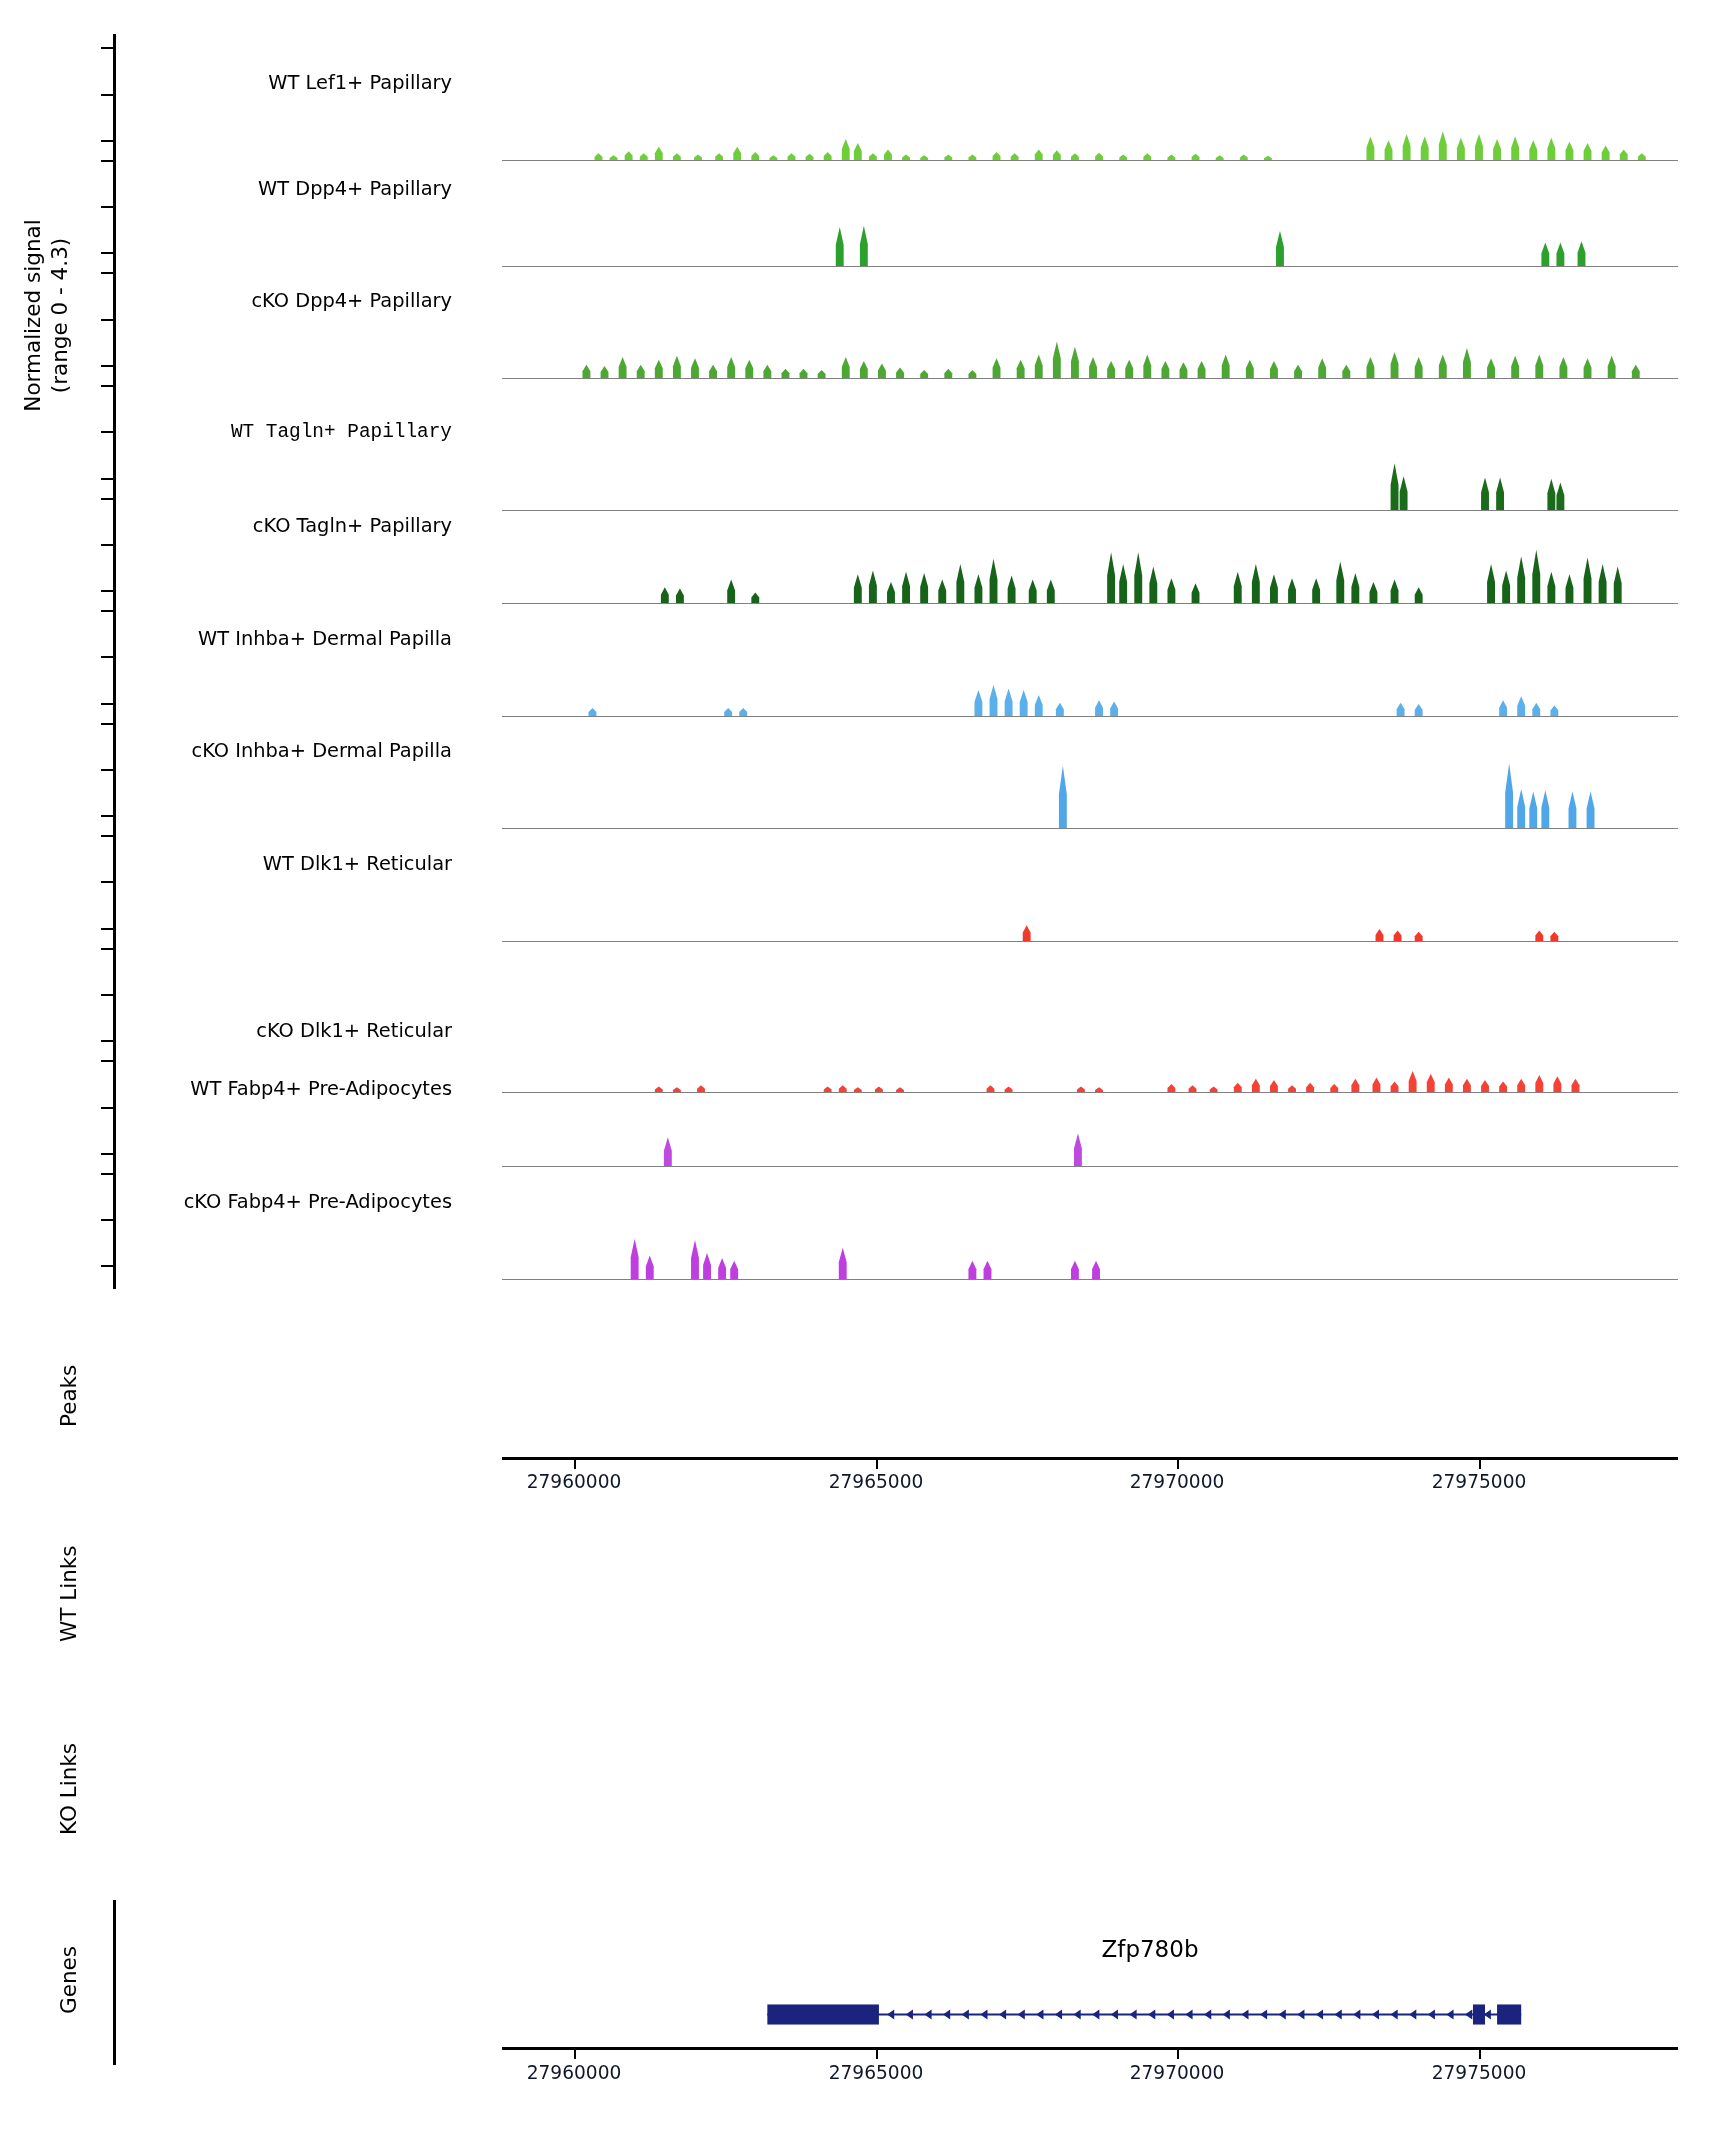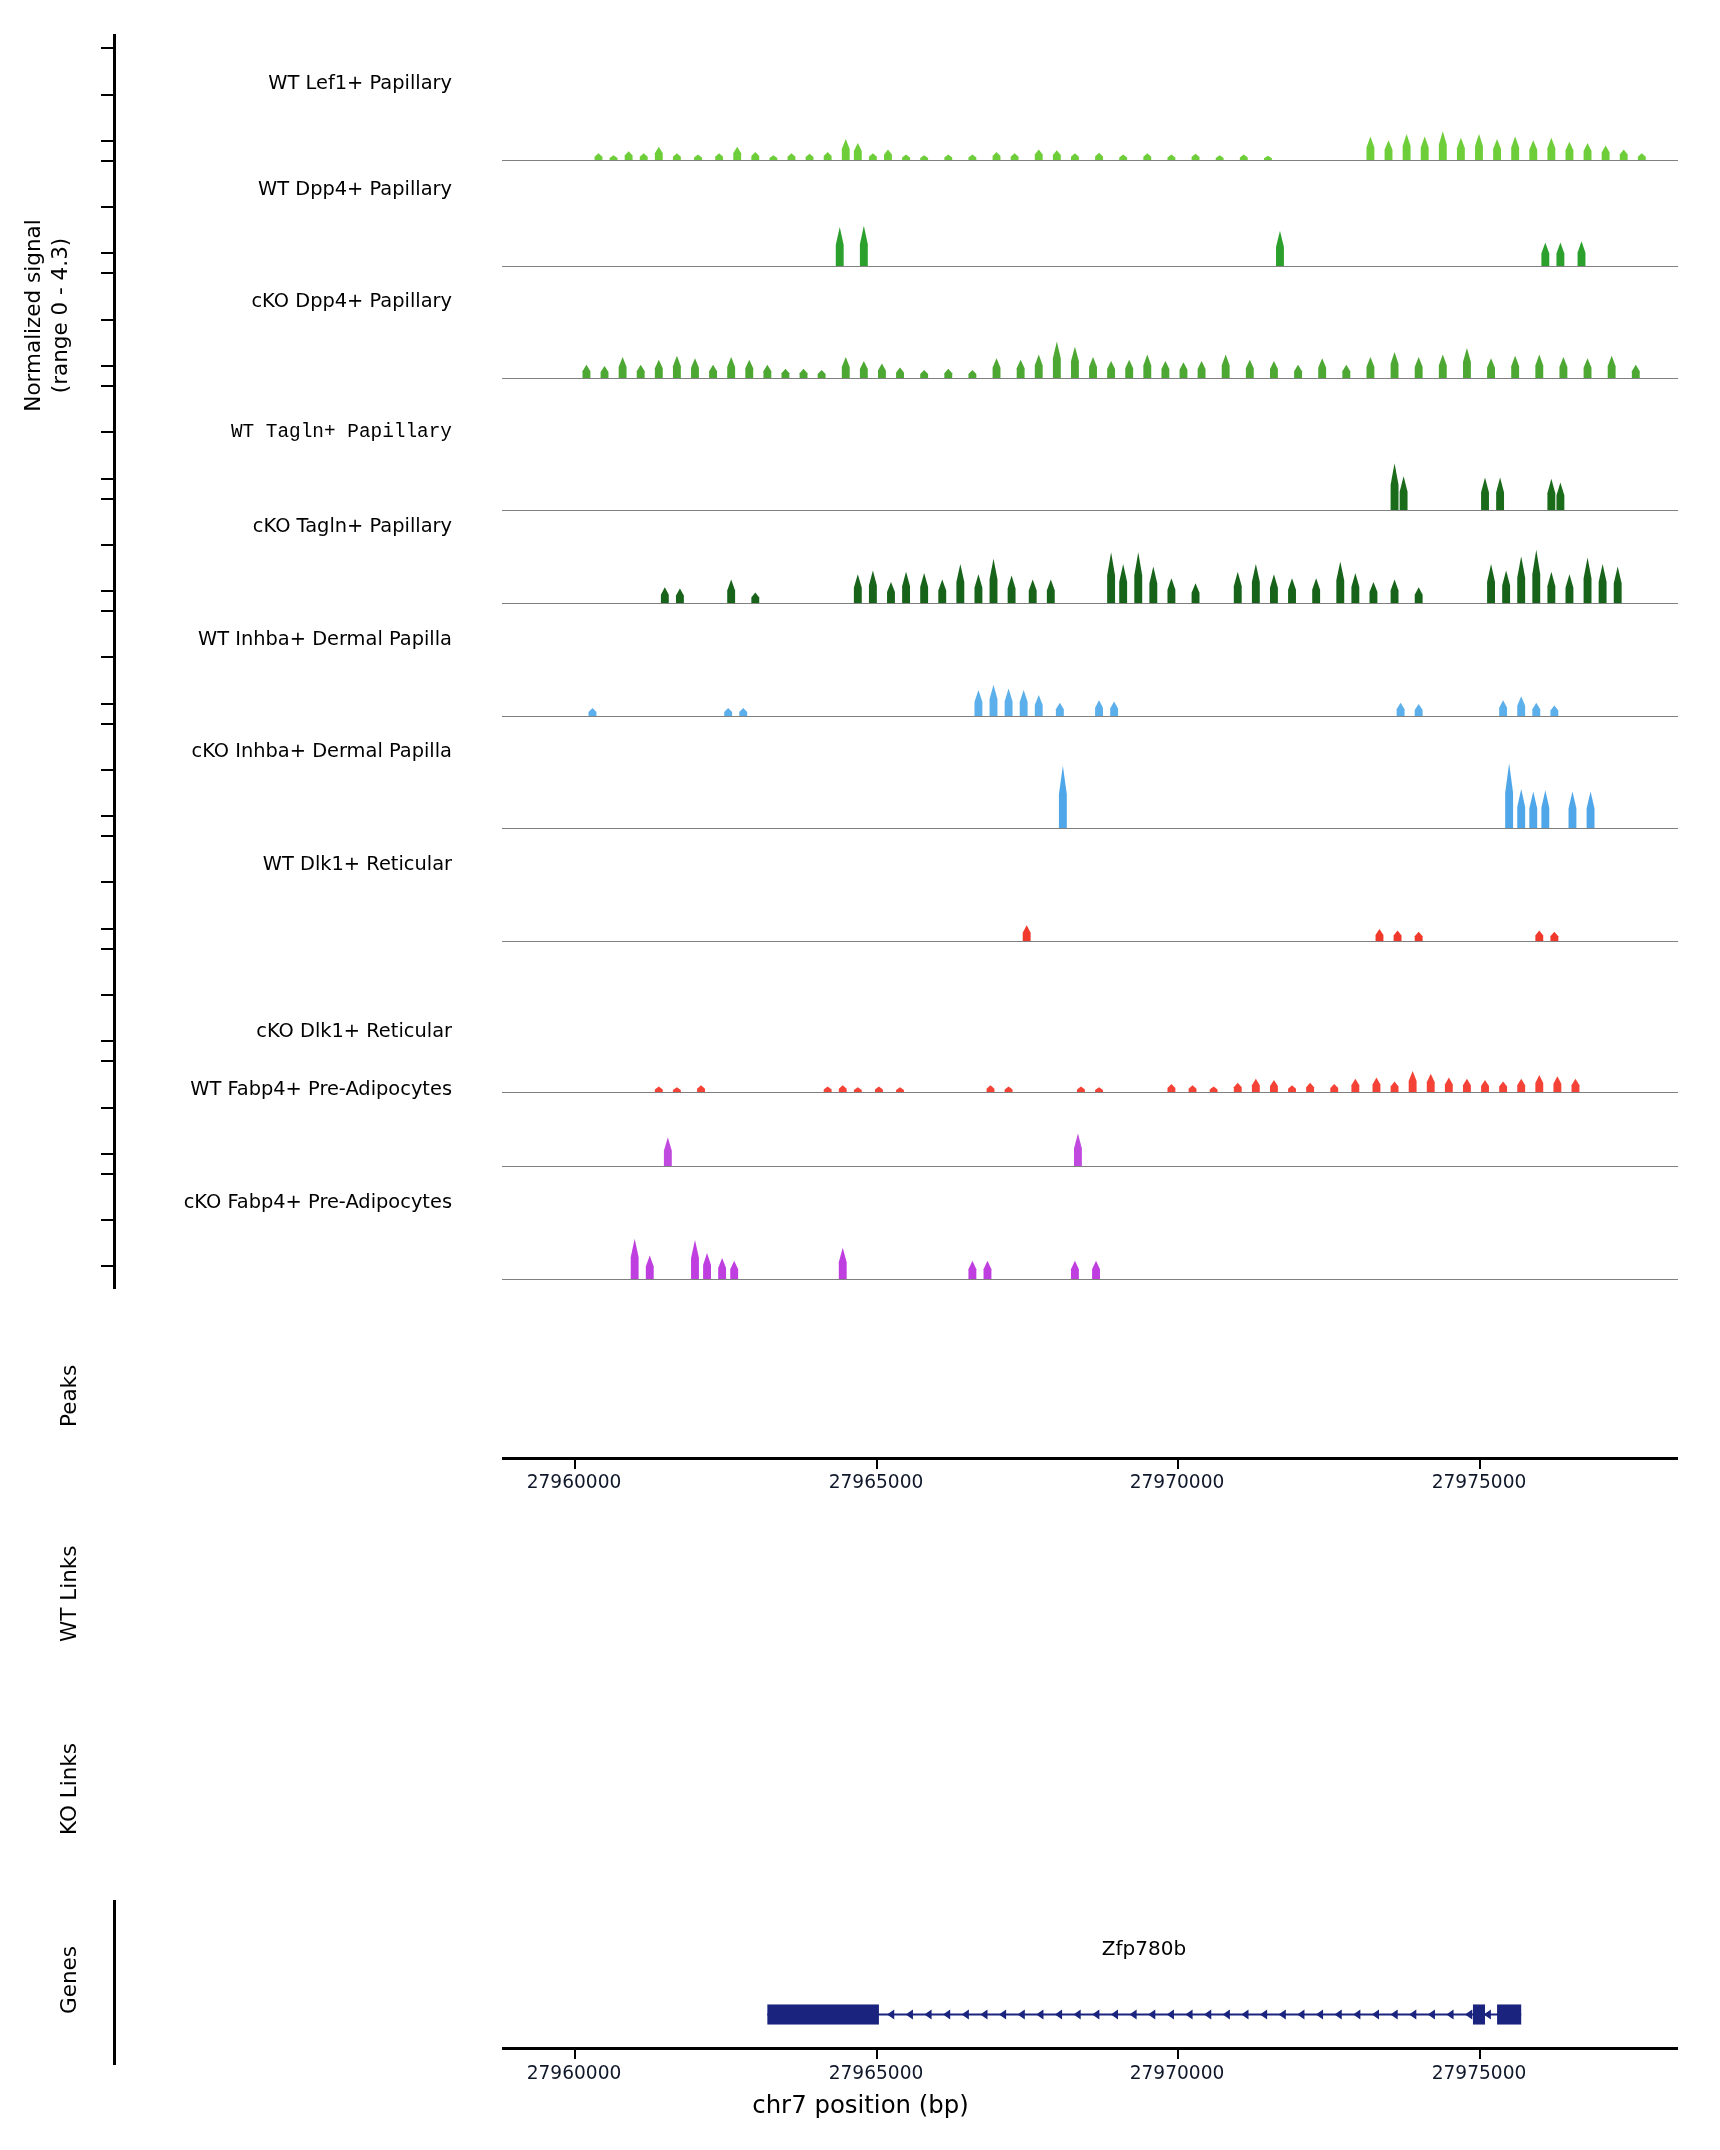--- a/index.html
+++ b/index.html
@@ -126,24 +126,25 @@
     width: 1721px;
     text-align: center;
     font-size: 24.4px;
     color: #000;
     left: 0;
   }
 
   
   .gene-name {
     position: absolute;
-    font-size: 20px;
+    font-size: 23px;
     color: #000;
     transform: translateX(-50%);
     white-space: nowrap;
+    margin-left: 6px;
   }
   .gene-svg {
     position: absolute;
     left: 502px;
     width: 1176px;
     height: 43px;
     display: block;
   }
 </style>
 </head>
@@ -532,21 +533,20 @@
       <div class="xaxis-tick" style="left: 574px; top: 2050px;"></div>
       <div class="xaxis-ticklabel" style="left: 574px; top: 2062px;">27960000</div>
       <div class="xaxis-tick" style="left: 876px; top: 2050px;"></div>
       <div class="xaxis-ticklabel" style="left: 876px; top: 2062px;">27965000</div>
       <div class="xaxis-tick" style="left: 1177px; top: 2050px;"></div>
       <div class="xaxis-ticklabel" style="left: 1177px; top: 2062px;">27970000</div>
       <div class="xaxis-tick" style="left: 1479px; top: 2050px;"></div>
       <div class="xaxis-ticklabel" style="left: 1479px; top: 2062px;">27975000</div>
     </div>
 
-  <div class="xaxis-title" style="top:2090px;">chr7 position (bp)</div>
 
 <div class="tick-mark" style="top: 47px;"></div>
     <div class="tick-mark" style="top: 94px;"></div>
     <div class="tick-mark" style="top: 140px;"></div>
     <div class="tick-mark" style="top: 160px;"></div>
     <div class="tick-mark" style="top: 206px;"></div>
     <div class="tick-mark" style="top: 252px;"></div>
     <div class="tick-mark" style="top: 272px;"></div>
     <div class="tick-mark" style="top: 319px;"></div>
     <div class="tick-mark" style="top: 365px;"></div>

